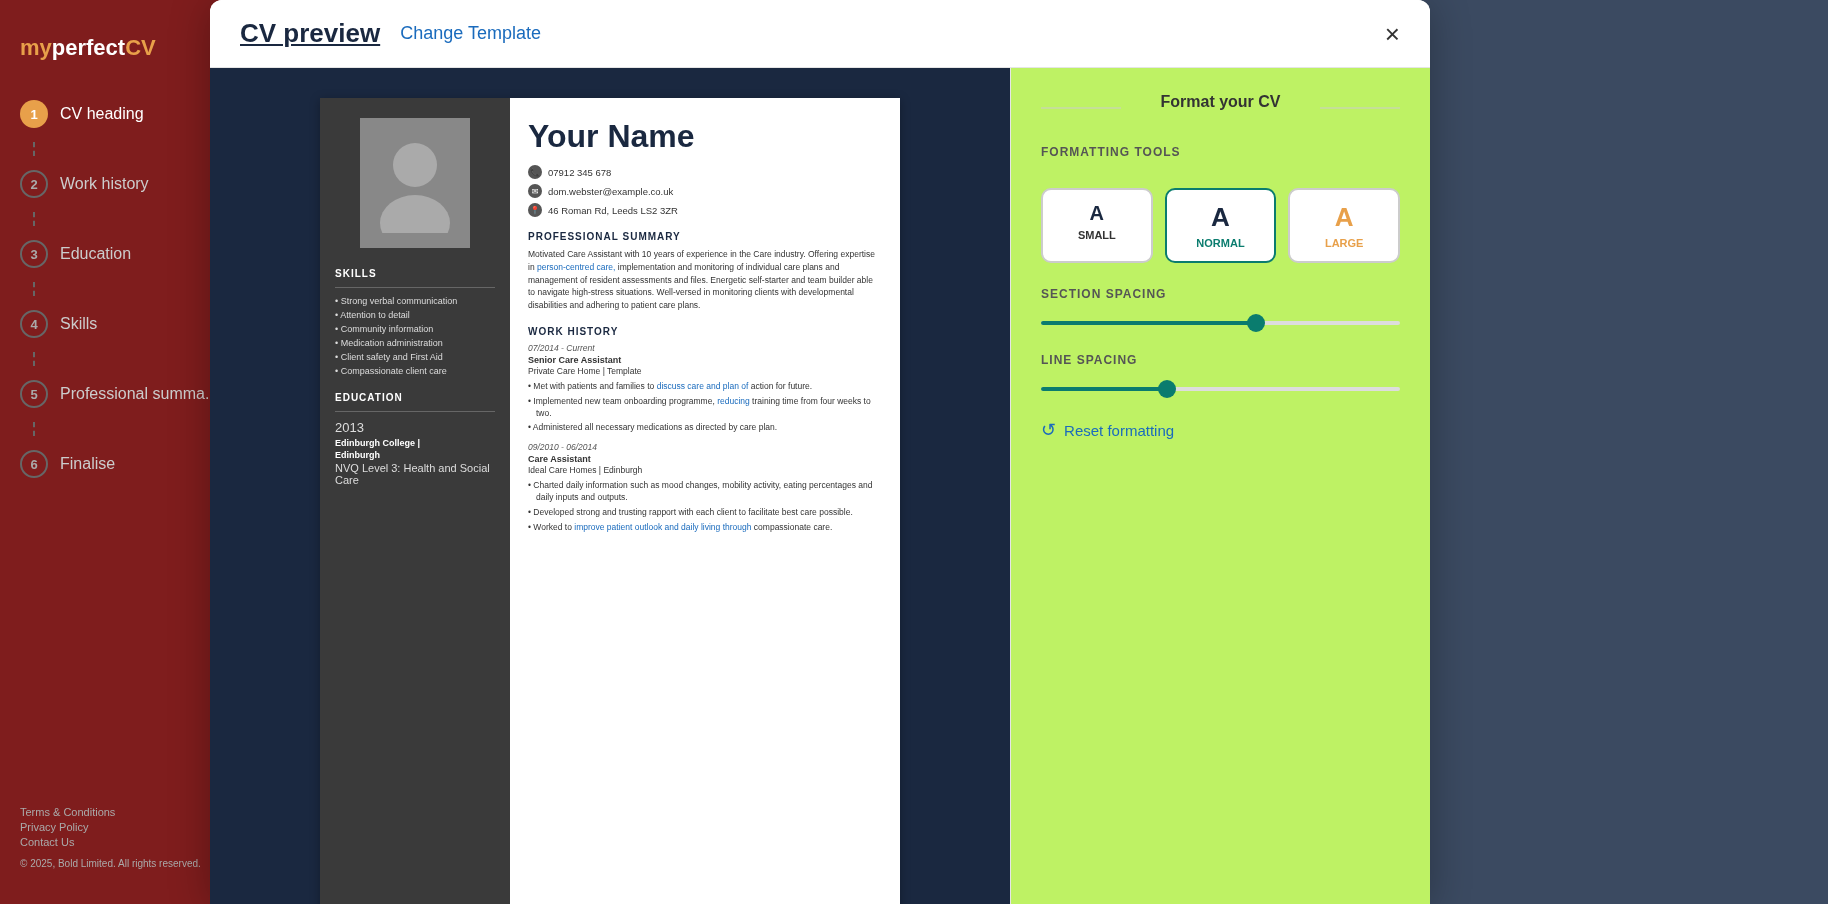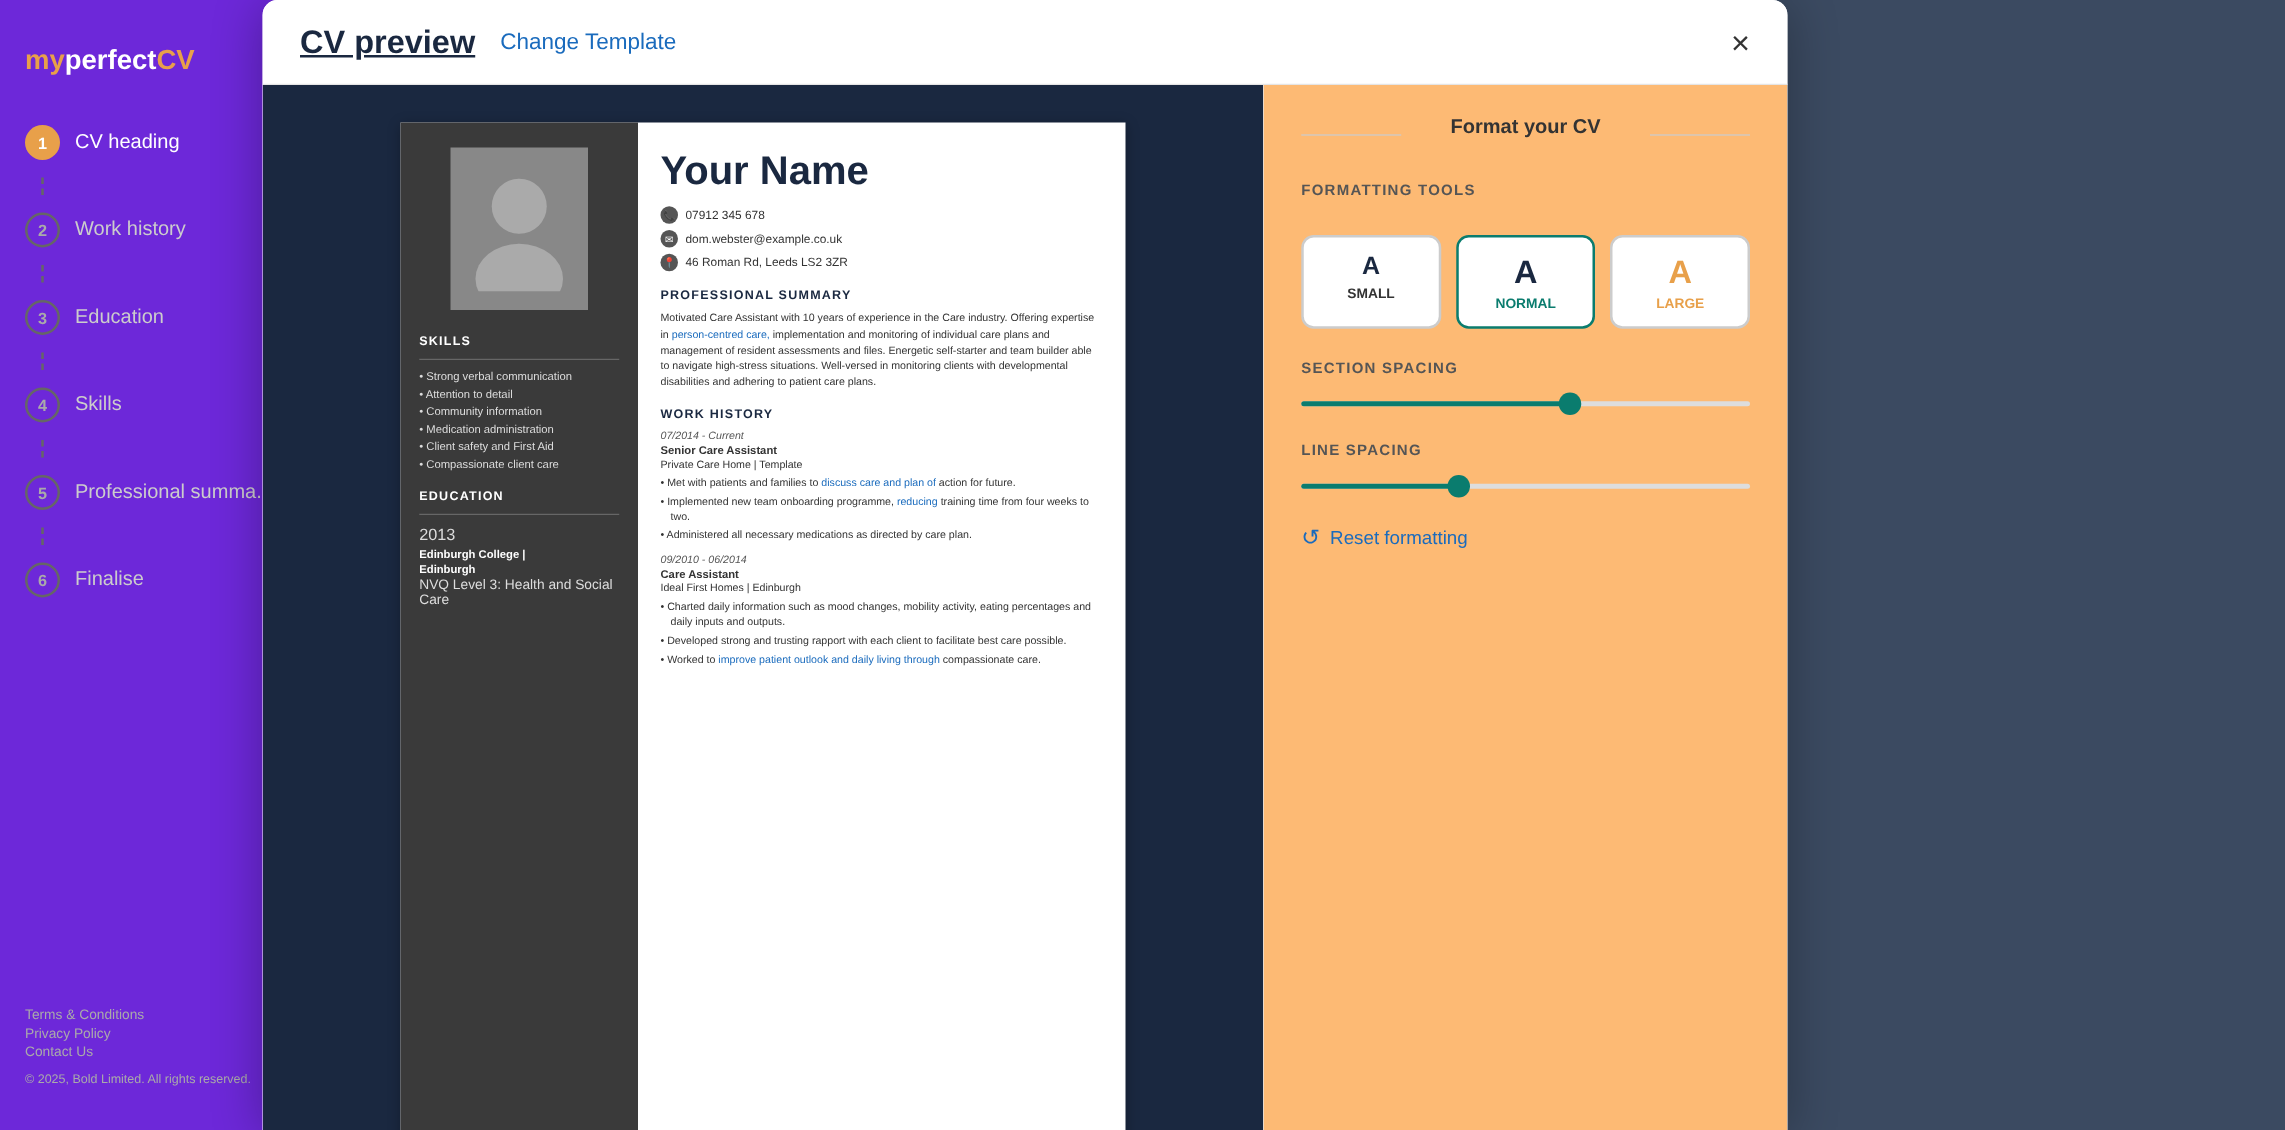--- a/index.html
+++ b/index.html
@@ -11,21 +11,21 @@
       overflow: hidden;
       position: relative;
     }
 
     
     .bg-sidebar {
       position: absolute;
       left: 0; top: 0;
       width: 260px;
       height: 904px;
-      background: #6d28d9;
+      background: #7f1d1d;
       display: flex;
       flex-direction: column;
       padding: 20px 0;
     }
 
     .brand {
       padding: 15px 20px 25px;
       font-size: 22px;
       font-weight: bold;
     }
@@ -292,21 +292,21 @@
       margin-bottom: 3px;
       padding-left: 8px;
       text-indent: -8px;
       line-height: 1.4;
     }
     .cv-bullet .highlight { color: #1a6bbd; }
 
     
     .format-panel {
       width: 420px;
-      background: #fdba74;
+      background: #bef264;
       border-left: 1px solid #e5e5e5;
       padding: 25px 30px;
       overflow-y: auto;
       flex-shrink: 0;
     }
 
     .format-panel-title {
       text-align: center;
       font-size: 16px;
       font-weight: bold;
@@ -545,21 +545,21 @@
 
           <div class="cv-job-date">07/2014 - Current</div>
           <div class="cv-job-title">Senior Care Assistant</div>
           <div class="cv-job-company">Private Care Home | Template</div>
           <div class="cv-bullet">• Met with patients and families to <span class="highlight">discuss care and plan of</span> action for future.</div>
           <div class="cv-bullet">• Implemented new team onboarding programme, <span class="highlight">reducing</span> training time from four weeks to two.</div>
           <div class="cv-bullet">• Administered all necessary medications as directed by care plan.</div>
 
           <div class="cv-job-date" style="margin-top: 8px;">09/2010 - 06/2014</div>
           <div class="cv-job-title">Care Assistant</div>
-          <div class="cv-job-company">Ideal First Homes | Edinburgh</div>
+          <div class="cv-job-company">Ideal Care Homes | Edinburgh</div>
           <div class="cv-bullet">• Charted daily information such as mood changes, mobility activity, eating percentages and daily inputs and outputs.</div>
           <div class="cv-bullet">• Developed strong and trusting rapport with each client to facilitate best care possible.</div>
           <div class="cv-bullet">• Worked to <span class="highlight">improve patient outlook and daily living through</span> compassionate care.</div>
         </div>
       </div>
     </div>
 
     <div class="format-panel">
       <div class="format-panel-title">Format your CV</div>
 

